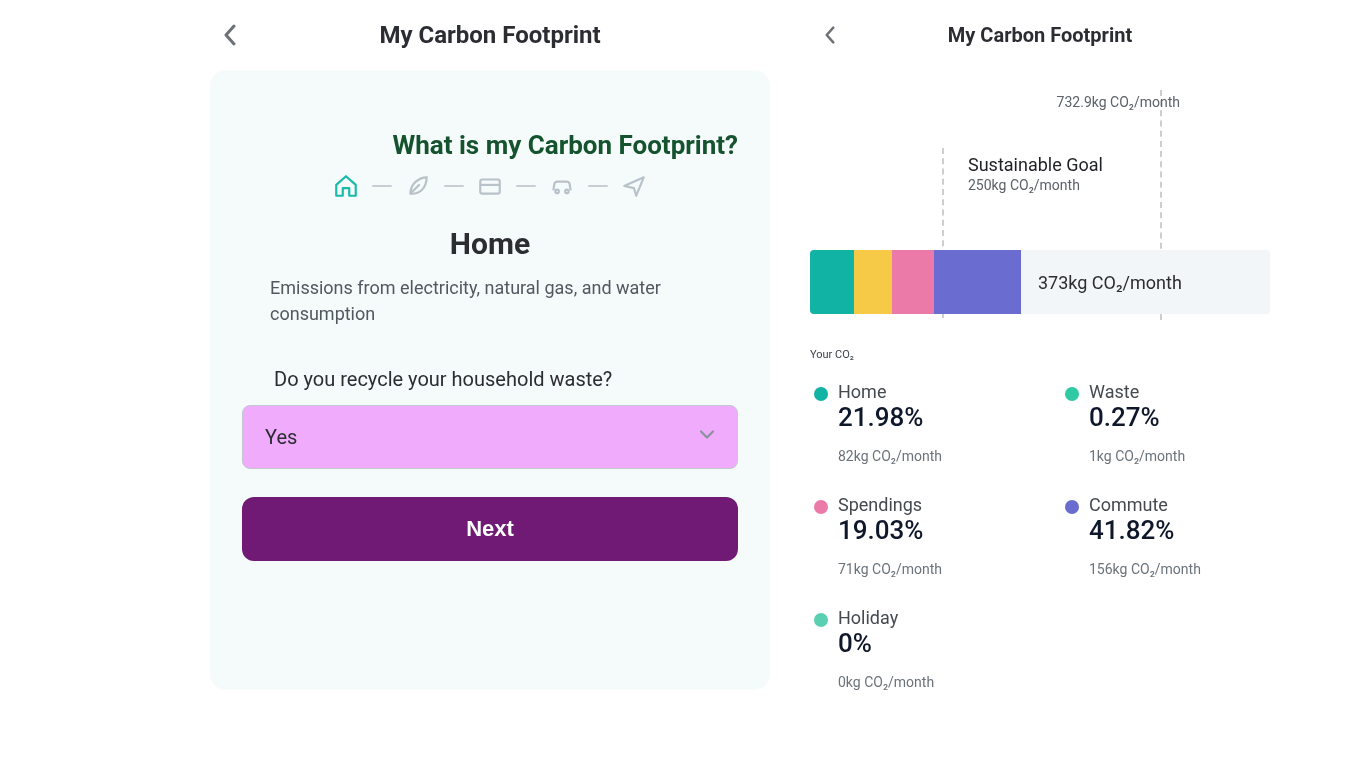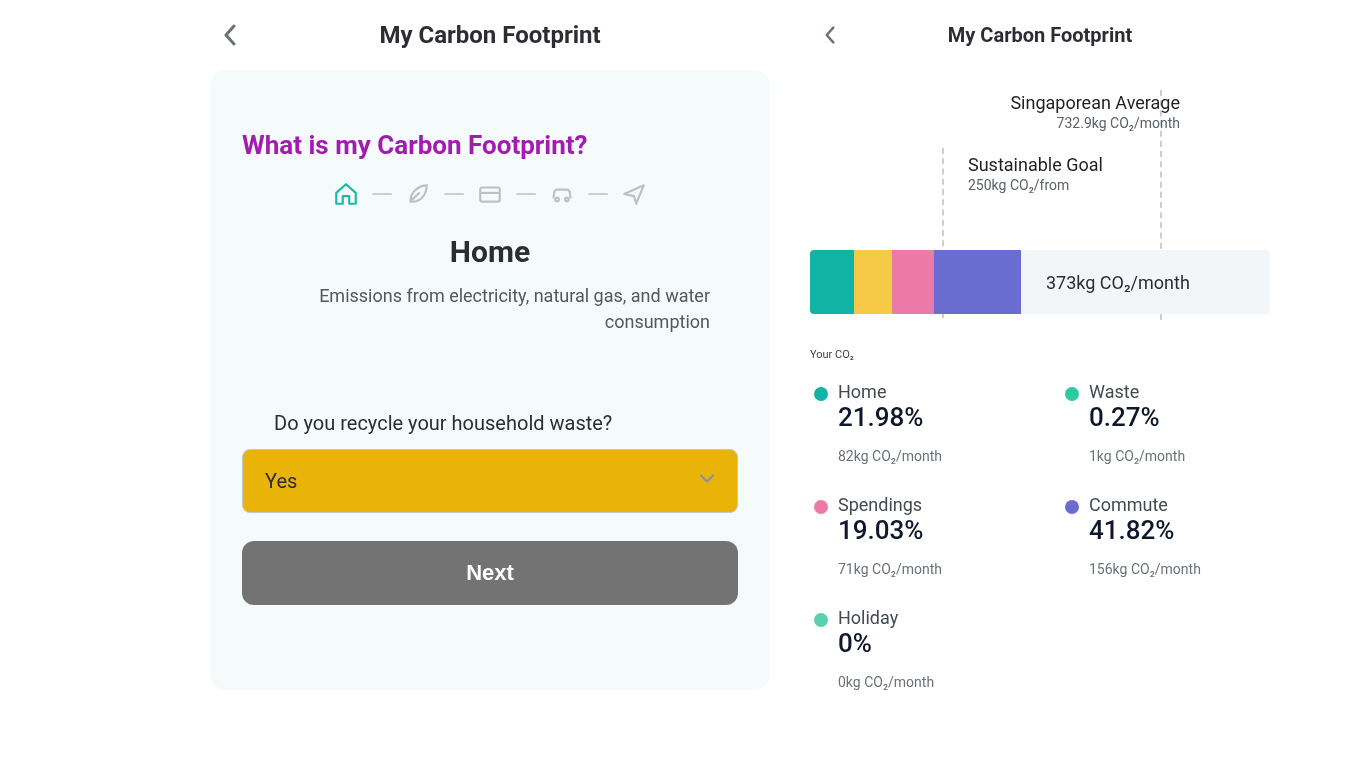--- a/index.html
+++ b/index.html
@@ -11,49 +11,49 @@
   .panel.right { width: 460px; }
 
   
   .hdr { display:flex; align-items:center; height:70px; }
   .back-btn { width:40px;height:40px;display:flex;align-items:center;justify-content:center;cursor:pointer;}
   .hdr h1 { flex:1; text-align:center; font-size:24px; font-weight:700; color:#2b2d33; margin-left:-40px; }
   .panel.right .hdr h1 { font-size:20px; }
 
   
   .card { background:#f5fafb; border-radius:16px; padding:60px 32px 32px 32px; min-height:620px; }
-  .card-title { text-align:left; font-size:26px; font-weight:700; color:#a21caf; margin-bottom:20px; }
+  .card-title { text-align:right; font-size:26px; font-weight:700; color:#14532d; margin-bottom:12px; }
   .steps { display:flex; align-items:center; justify-content:center; gap:12px; margin-bottom:26px; }
   .step-icon { width:28px;height:28px;color:#b9c2c9; display:flex;align-items:center;justify-content:center;}
   .step-icon.active { color:#1abaa9; }
   .step-sep { width:20px;height:2px;background:#c7cfd4;border-radius:1px; }
   .section-heading { text-align:center; font-size:30px; font-weight:700; color:#2b2d33; margin-bottom:14px; }
-  .section-desc { text-align:right; font-size:18px; color:#515860; line-height:1.45; max-width:440px; margin:0 auto 76px auto; }
+  .section-desc { text-align:left; font-size:18px; color:#515860; line-height:1.45; max-width:440px; margin:0 auto 40px auto; }
   .question { font-size:20px; color:#2b2d33; margin-bottom:14px;margin-left:32px; }
-  .select-box { position:relative; width:100%; height:64px; border:1px solid #c2c9ce; border-radius:8px; background:#eab308; display:flex; align-items:center; padding:0 22px; font-size:20px; cursor:pointer; }
+  .select-box { position:relative; width:100%; height:64px; border:1px solid #c2c9ce; border-radius:8px; background:#f0abfc; display:flex; align-items:center; padding:0 22px; font-size:20px; cursor:pointer; }
   .select-box .chev { position:absolute; right:20px; top:50%; transform:translateY(-50%); color:#8a939b; }
-  .next-btn { margin-top:28px; width:100%; height:64px; border:none; border-radius:12px; background:#737373; color:#fff; font-size:22px; font-weight:600; cursor:pointer; }
+  .next-btn { margin-top:28px; width:100%; height:64px; border:none; border-radius:12px; background:#701a75; color:#fff; font-size:22px; font-weight:600; cursor:pointer; }
 
   
   .badges-stack { position:relative; height:240px; margin-top:20px; }
   .v-line { position:absolute; top:0; bottom:0; width:2px; }
   .line1 { left:350px; height:230px; }
   .line2 { left:132px; top:58px; height:170px; }
   .v-line::before, .v-line::after { content:""; position:absolute; inset:0; }
   .v-line.thin { border-left:2px dashed #7d7d7d60; }
   .badge-text { position:absolute; }
   .badge-text .lab { font-size:18px; color:#1e2025; }
   .badge-text .val { font-size:14px; color:#5a6169; margin-top:2px; }
   .avg-badge { top:2px; left:170px; width:200px; text-align:right; }
   .goal-badge { top:64px; left:158px; }
 
   .bar-wrap { position:absolute; top:160px; left:0; right:0; height:64px; background:#f3f6f8; border-radius:4px; display:flex; align-items:center; }
   .bar { display:flex; height:100%; border-radius:4px 0 0 4px; overflow:hidden; }
   .bar div { height:100%; }
-  .bar-label { margin-left:25px; font-size:18px; color:#2b2d33; }
+  .bar-label { margin-left:17px; font-size:18px; color:#2b2d33; }
 
   .your-co2 { font-size:11px; color:#3d4349; margin-top:18px; margin-bottom:10px; }
 
   .cat-grid { display:grid; grid-template-columns:1fr 1fr; column-gap:50px; row-gap:30px; padding:10px 4px 0 4px; }
   .cat { display:flex; gap:10px; }
   .dot { width:14px;height:14px;border-radius:50%; flex:0 0 14px; margin-top:6px; }
   .cat-name { font-size:18px; color:#444a50; }
   .cat-pct { font-size:26px; font-weight:500; color:#0f172a; margin-top:0; }
   .cat-val { font-size:14px; color:#6a727a; margin-top:16px; }
 </style>
@@ -135,26 +135,25 @@
         </svg>
     </div>
     <h1>My Carbon Footprint</h1>
   </div>
 
   <div class="badges-stack">
     <div class="v-line thin line1"></div>
     <div class="v-line thin line2"></div>
 
     <div class="badge-text avg-badge">
-      <div class="lab">Singaporean Average</div>
       <div class="val">732.9kg CO₂/month</div>
     </div>
     <div class="badge-text goal-badge">
       <div class="lab">Sustainable Goal</div>
-      <div class="val">250kg CO₂/from</div>
+      <div class="val">250kg CO₂/month</div>
     </div>
 
     <div class="bar-wrap">
       <div class="bar" id="stack-bar">
           <div style="width: 44px; background: rgb(16, 179, 164);"></div>
           <div style="width: 38px; background: rgb(246, 201, 70);"></div>
           <div style="width: 42px; background: rgb(236, 122, 169);"></div>
           <div style="width: 87px; background: rgb(106, 109, 207);"></div>
         </div>
       <div class="bar-label">373kg CO₂/month</div>

